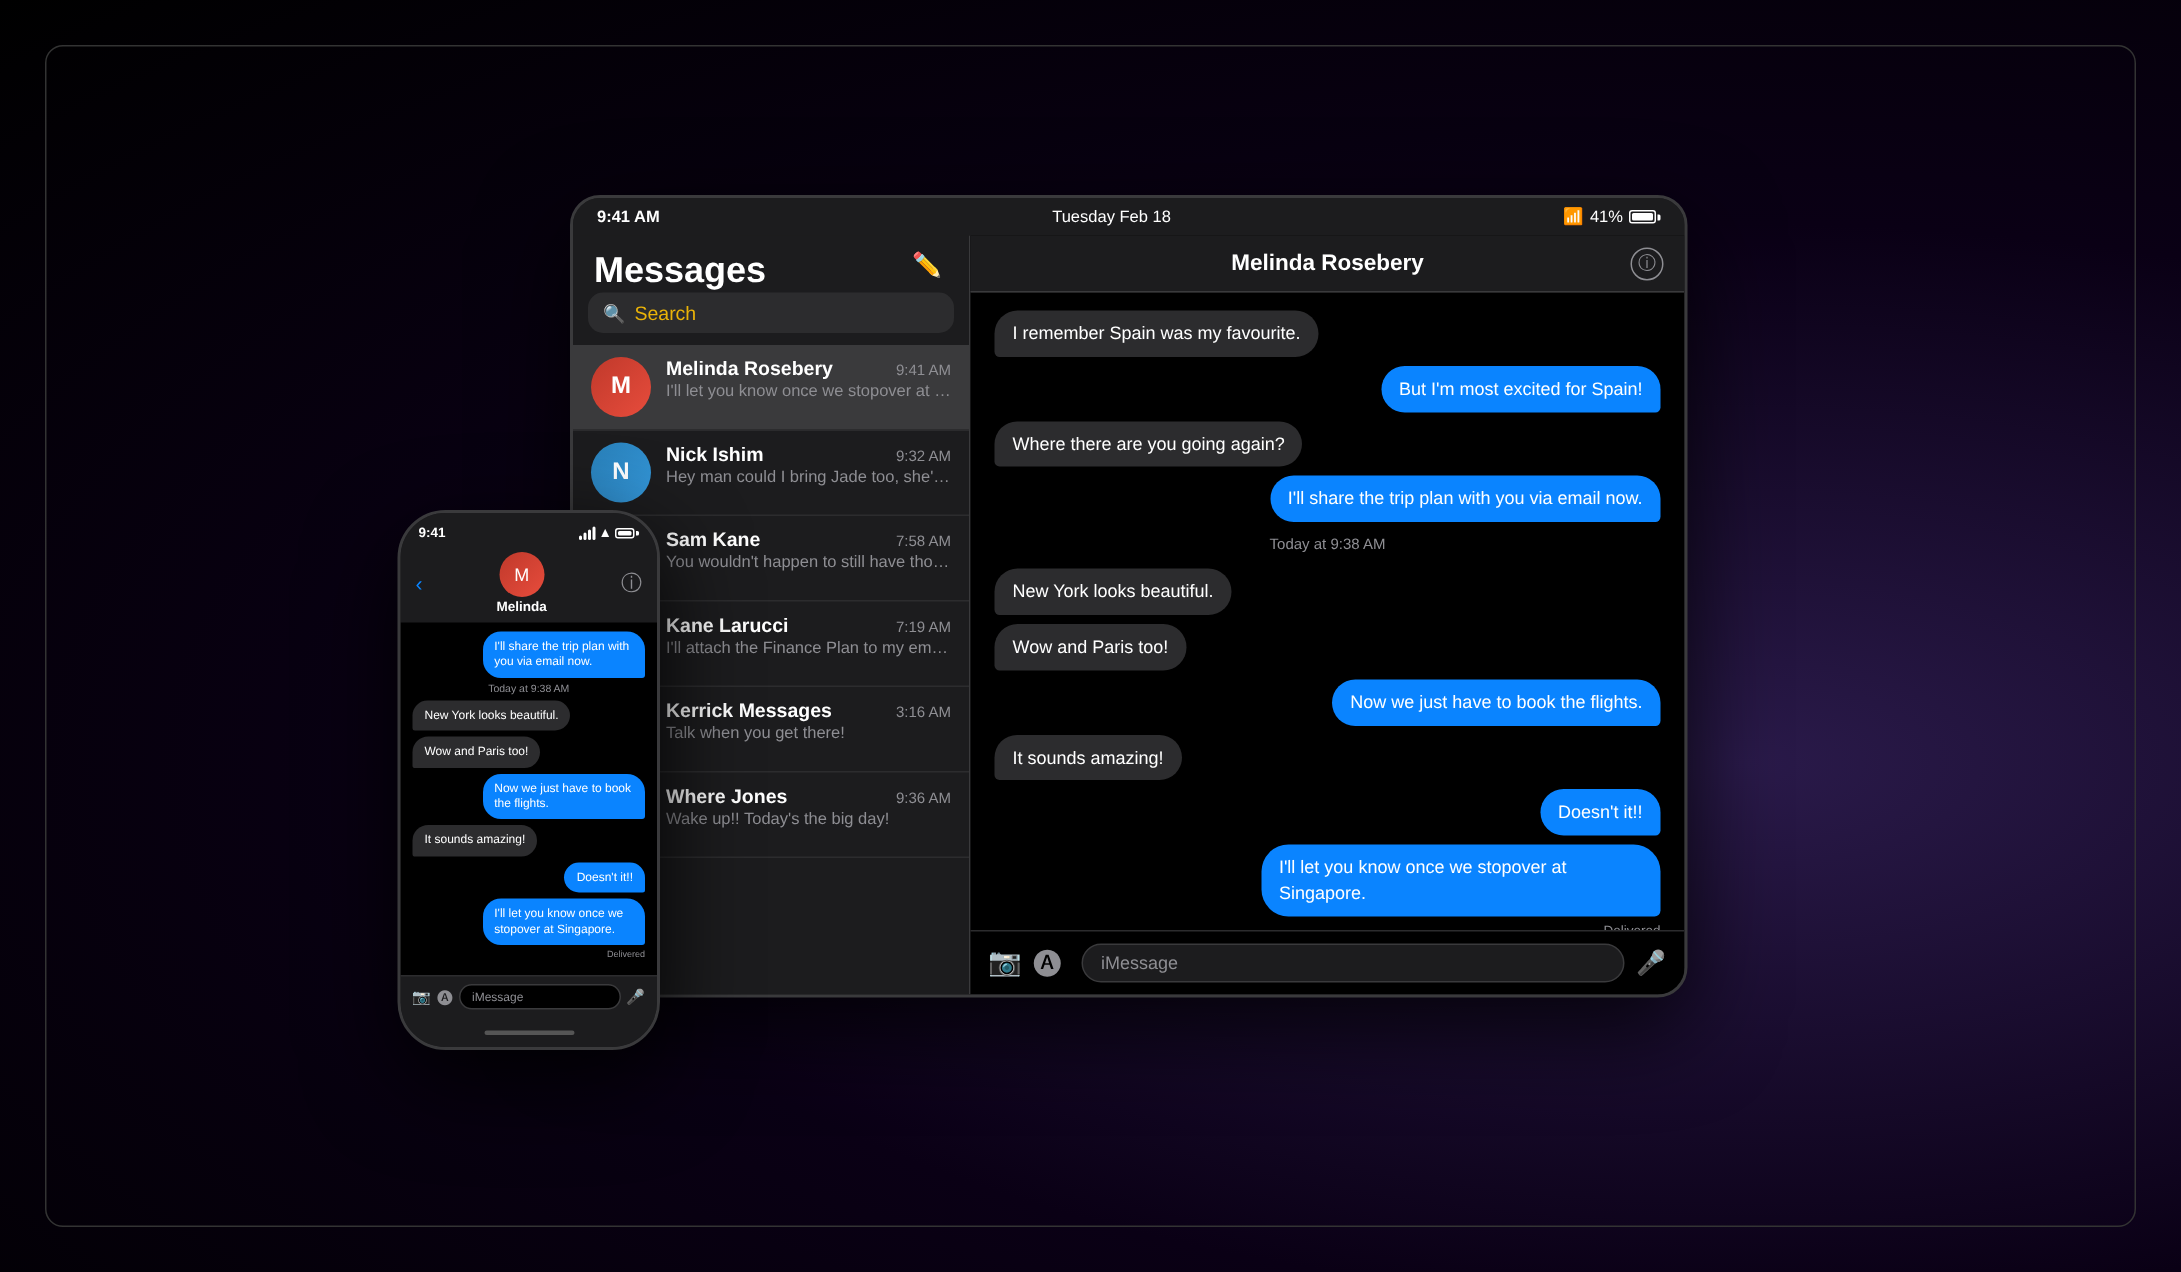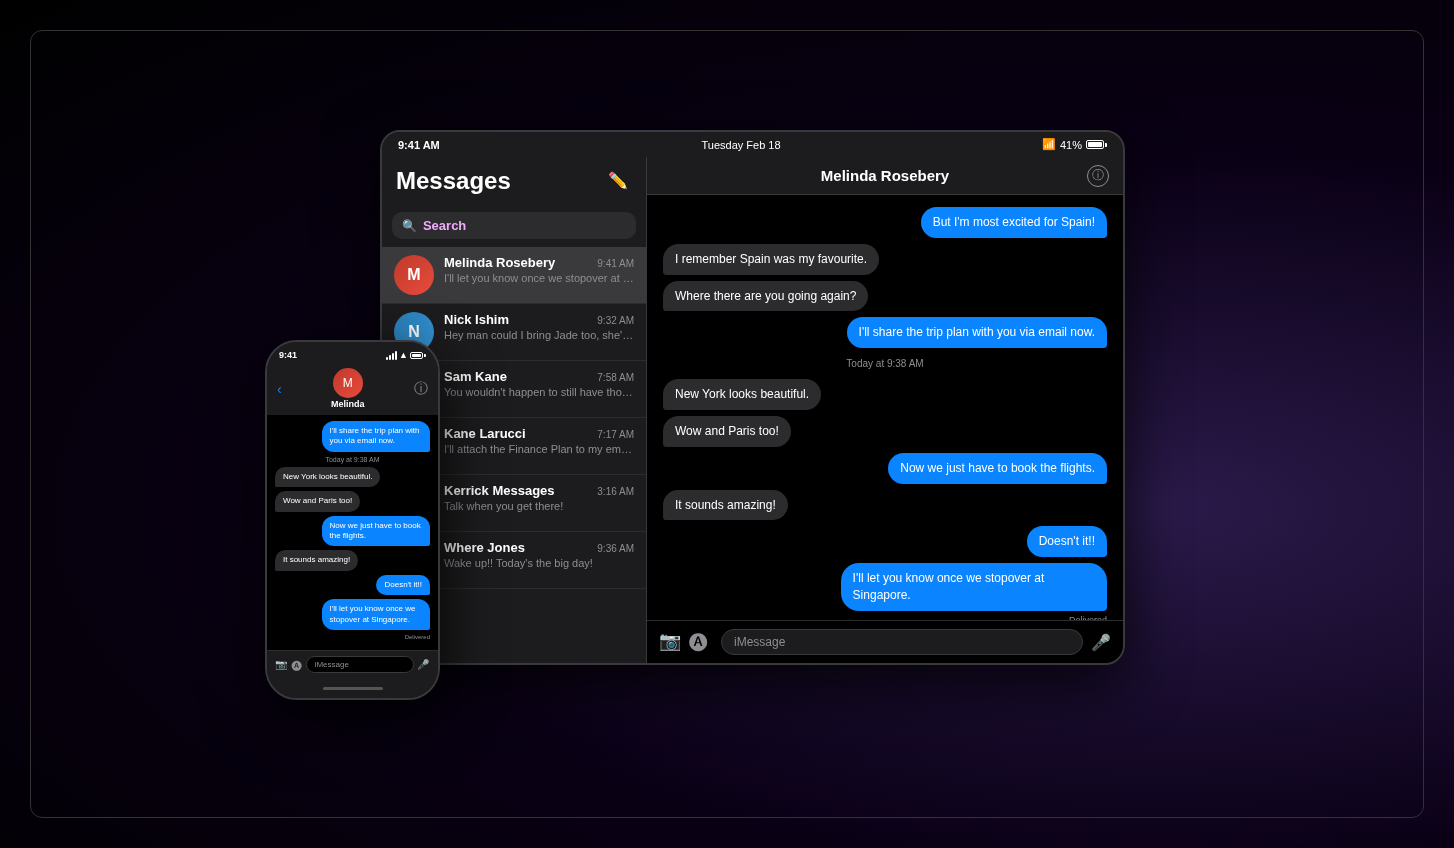--- a/index.html
+++ b/index.html
@@ -67,24 +67,24 @@
     .messages-sidebar {
       width: 265px;
       background: #1c1c1e;
       border-right: 1px solid #3a3a3c;
       display: flex;
       flex-direction: column;
       flex-shrink: 0;
     }
 
     .sidebar-header {
-      padding: 10px 14px 17px;
+      padding: 10px 14px 0;
       display: flex;
       justify-content: space-between;
-      align-items: flex-end;
+      align-items: flex-start;
     }
 
     .sidebar-title {
       font-size: 24px;
       font-weight: 700;
       color: #fff;
     }
 
     .compose-icon {
       width: 24px;
@@ -97,21 +97,21 @@
       margin: 0 10px 8px;
       background: #2c2c2e;
       border-radius: 10px;
       padding: 6px 10px;
       display: flex;
       align-items: center;
       gap: 6px;
     }
 
     .search-icon { color: #8e8e93; font-size: 12px; }
-    .search-placeholder { color: #f0abfc; font-size: 13px; font-weight: bold; }
+    .search-placeholder { color: #eab308; font-size: 13px; }
 
     .conversation-list { flex: 1; overflow: hidden; }
 
     .conv-item {
       display: flex;
       align-items: flex-start;
       padding: 8px 12px;
       gap: 10px;
       border-bottom: 1px solid #2c2c2e;
       cursor: pointer;
@@ -499,21 +499,21 @@
             </div>
             <div class="conv-preview">You wouldn't happen to still have those books I gave you by any chance...?</div>
           </div>
         </div>
 
         <div class="conv-item">
           <div class="avatar av-kane">K</div>
           <div class="conv-info">
             <div class="conv-top">
               <span class="conv-name">Kane Larucci</span>
-              <span class="conv-time">7:17 AM</span>
+              <span class="conv-time">7:19 AM</span>
             </div>
             <div class="conv-preview">I'll attach the Finance Plan to my email to the team tonight.</div>
           </div>
         </div>
 
         <div class="conv-item">
           <div class="avatar av-kerrick">K</div>
           <div class="conv-info">
             <div class="conv-top">
               <span class="conv-name">Kerrick Messages</span>
@@ -535,22 +535,22 @@
         </div>
       </div>
     </div>
 
     <div class="chat-area">
       <div class="chat-header">
         <span class="chat-contact-name">Melinda Rosebery</span>
         <div class="info-button">ⓘ</div>
       </div>
       <div class="messages-area">
+        <div class="msg-bubble msg-received">I remember Spain was my favourite.</div>
         <div class="msg-bubble msg-sent">But I'm most excited for Spain!</div>
-        <div class="msg-bubble msg-received">I remember Spain was my favourite.</div>
         <div class="msg-bubble msg-received">Where there are you going again?</div>
         <div class="msg-bubble msg-sent">I'll share the trip plan with you via email now.</div>
         <div class="timestamp-label">Today at 9:38 AM</div>
         <div class="msg-bubble msg-received">New York looks beautiful.</div>
         <div class="msg-bubble msg-received">Wow and Paris too!</div>
         <div class="msg-bubble msg-sent">Now we just have to book the flights.</div>
         <div class="msg-bubble msg-received">It sounds amazing!</div>
         <div class="msg-bubble msg-sent">Doesn't it!!</div>
         <div class="msg-bubble msg-sent">I'll let you know once we stopover at Singapore.</div>
         <div class="delivered-label">Delivered</div>

